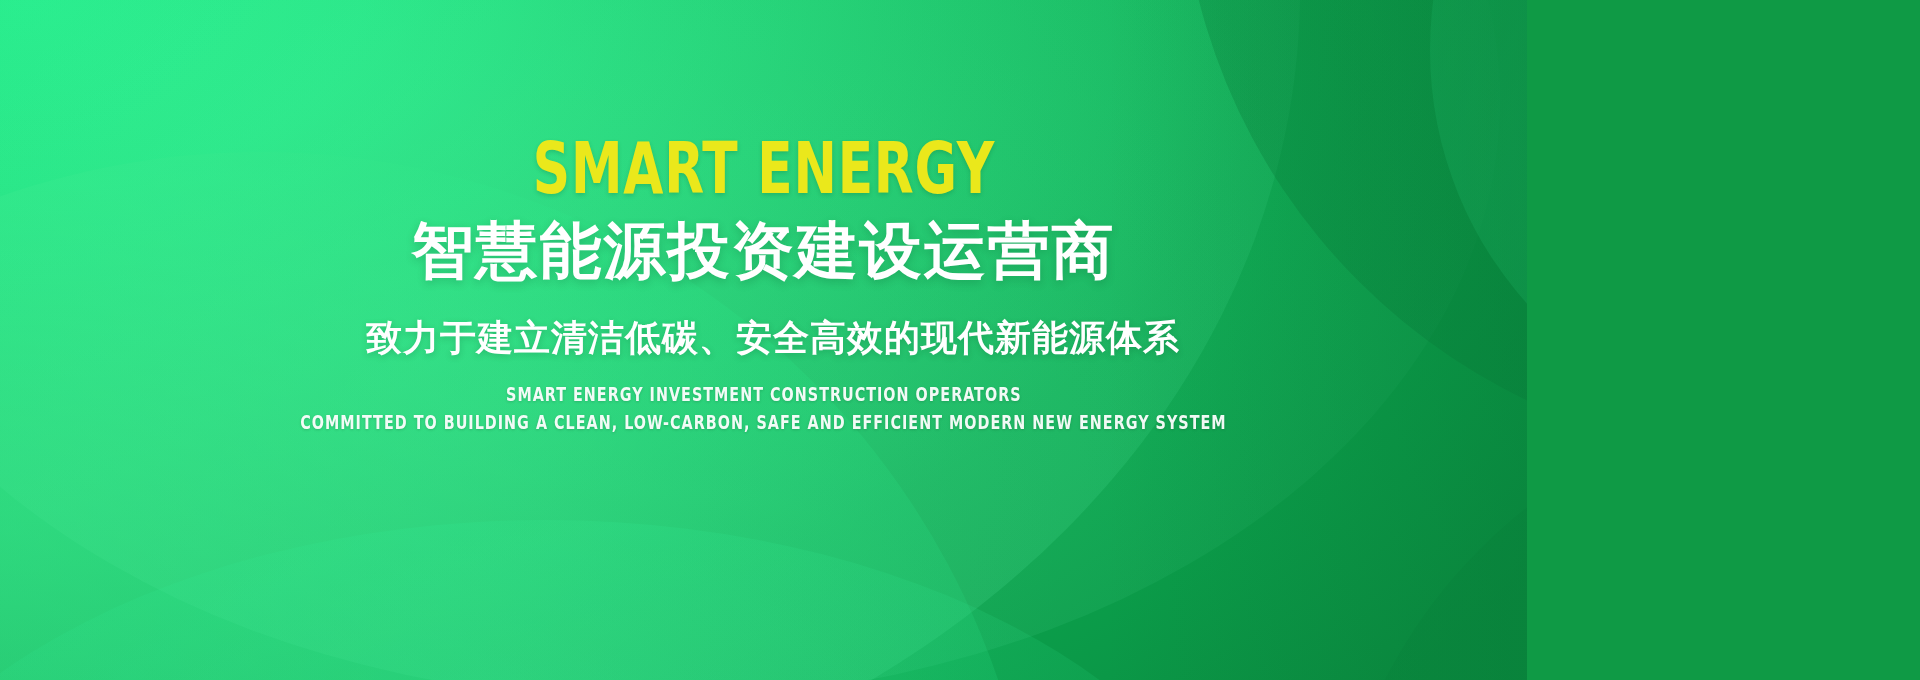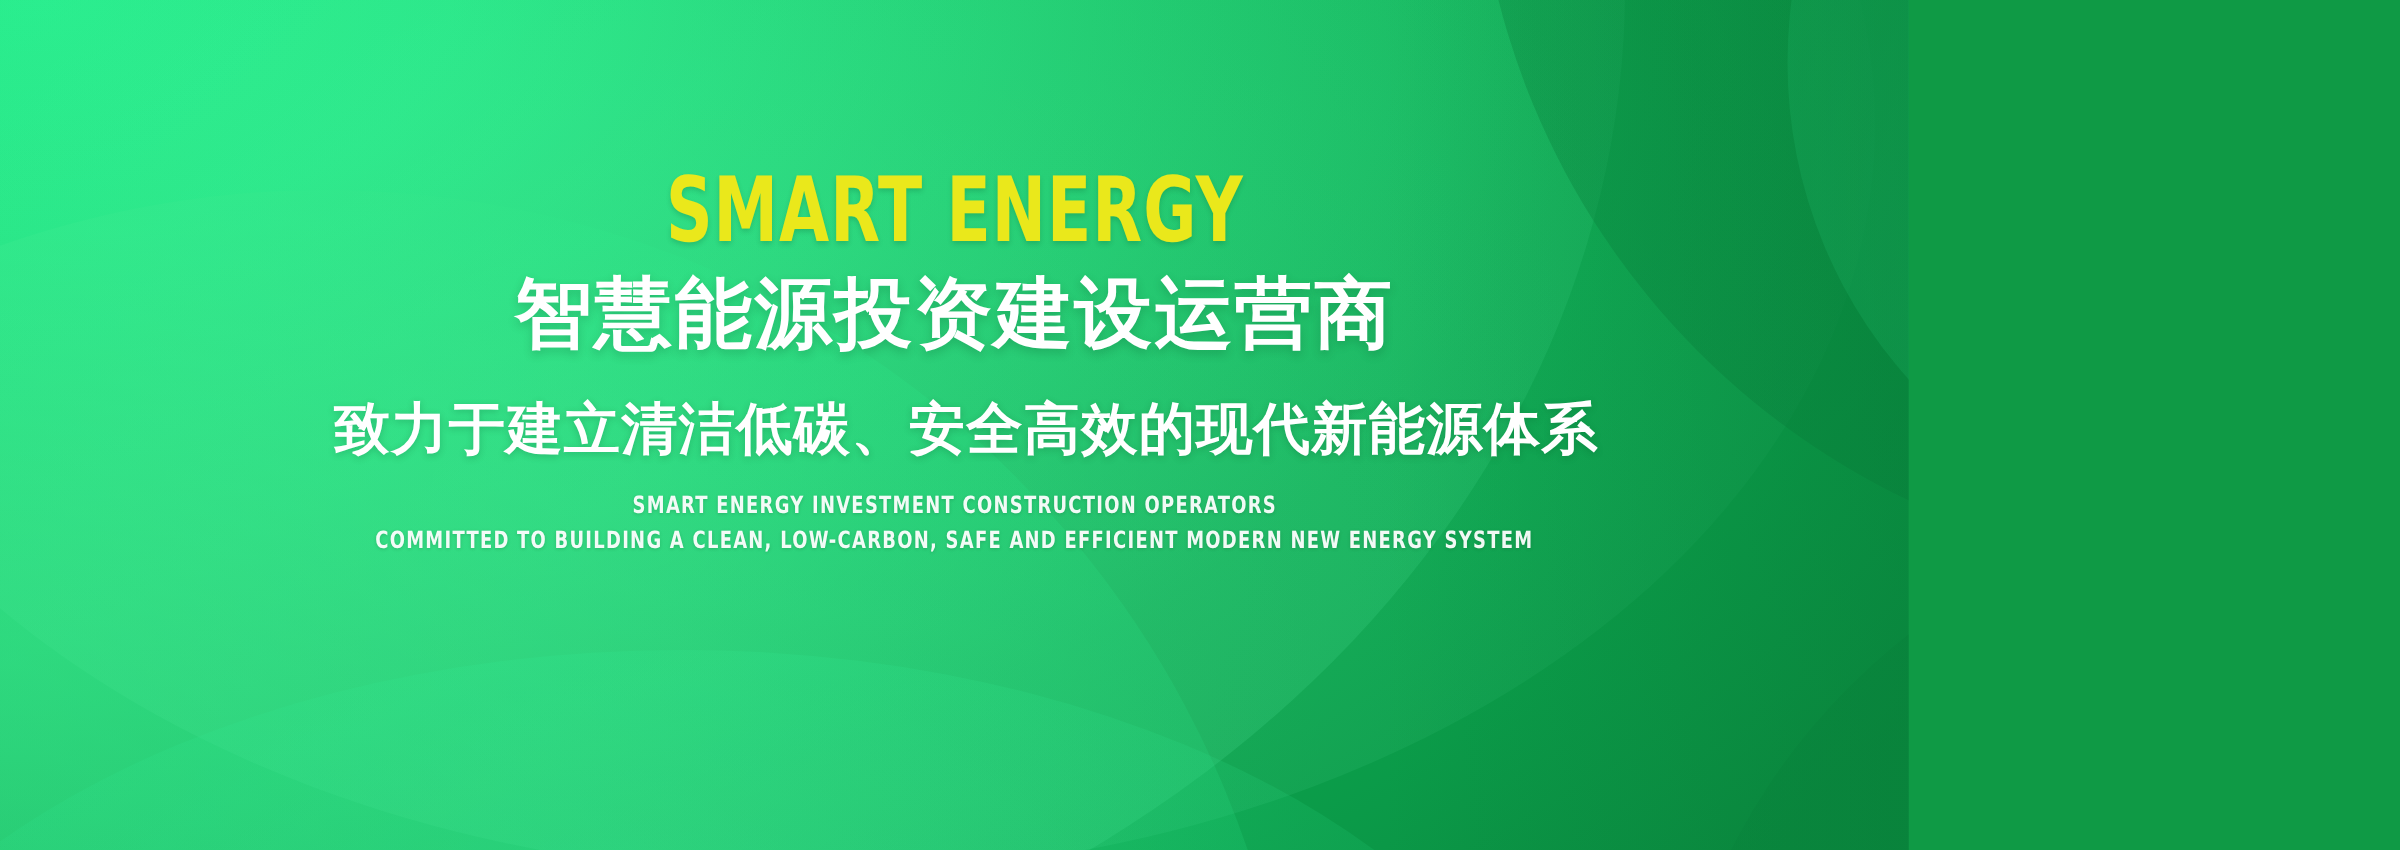--- a/index.html
+++ b/index.html
@@ -117,21 +117,21 @@
     letter-spacing:2px;
     color:#ffffff;
     text-shadow:0 3px 8px rgba(0,70,30,0.22);
     white-space:nowrap;
   }
 
   .subhead {
     margin-top:34px;
     font-family:"DejaVu Sans", "Liberation Sans", sans-serif;
     font-weight:700;
-    font-size:45px;
+    font-size:36px;
     line-height:1.1;
     letter-spacing:1px;
     color:#ffffff;
     text-shadow:0 2px 6px rgba(0,70,30,0.22);
     white-space:nowrap;
     margin-left:19px;
   }
 
   .eng {
     font-family:"DejaVu Sans Condensed", "Liberation Sans Narrow", "Liberation Sans", sans-serif;

